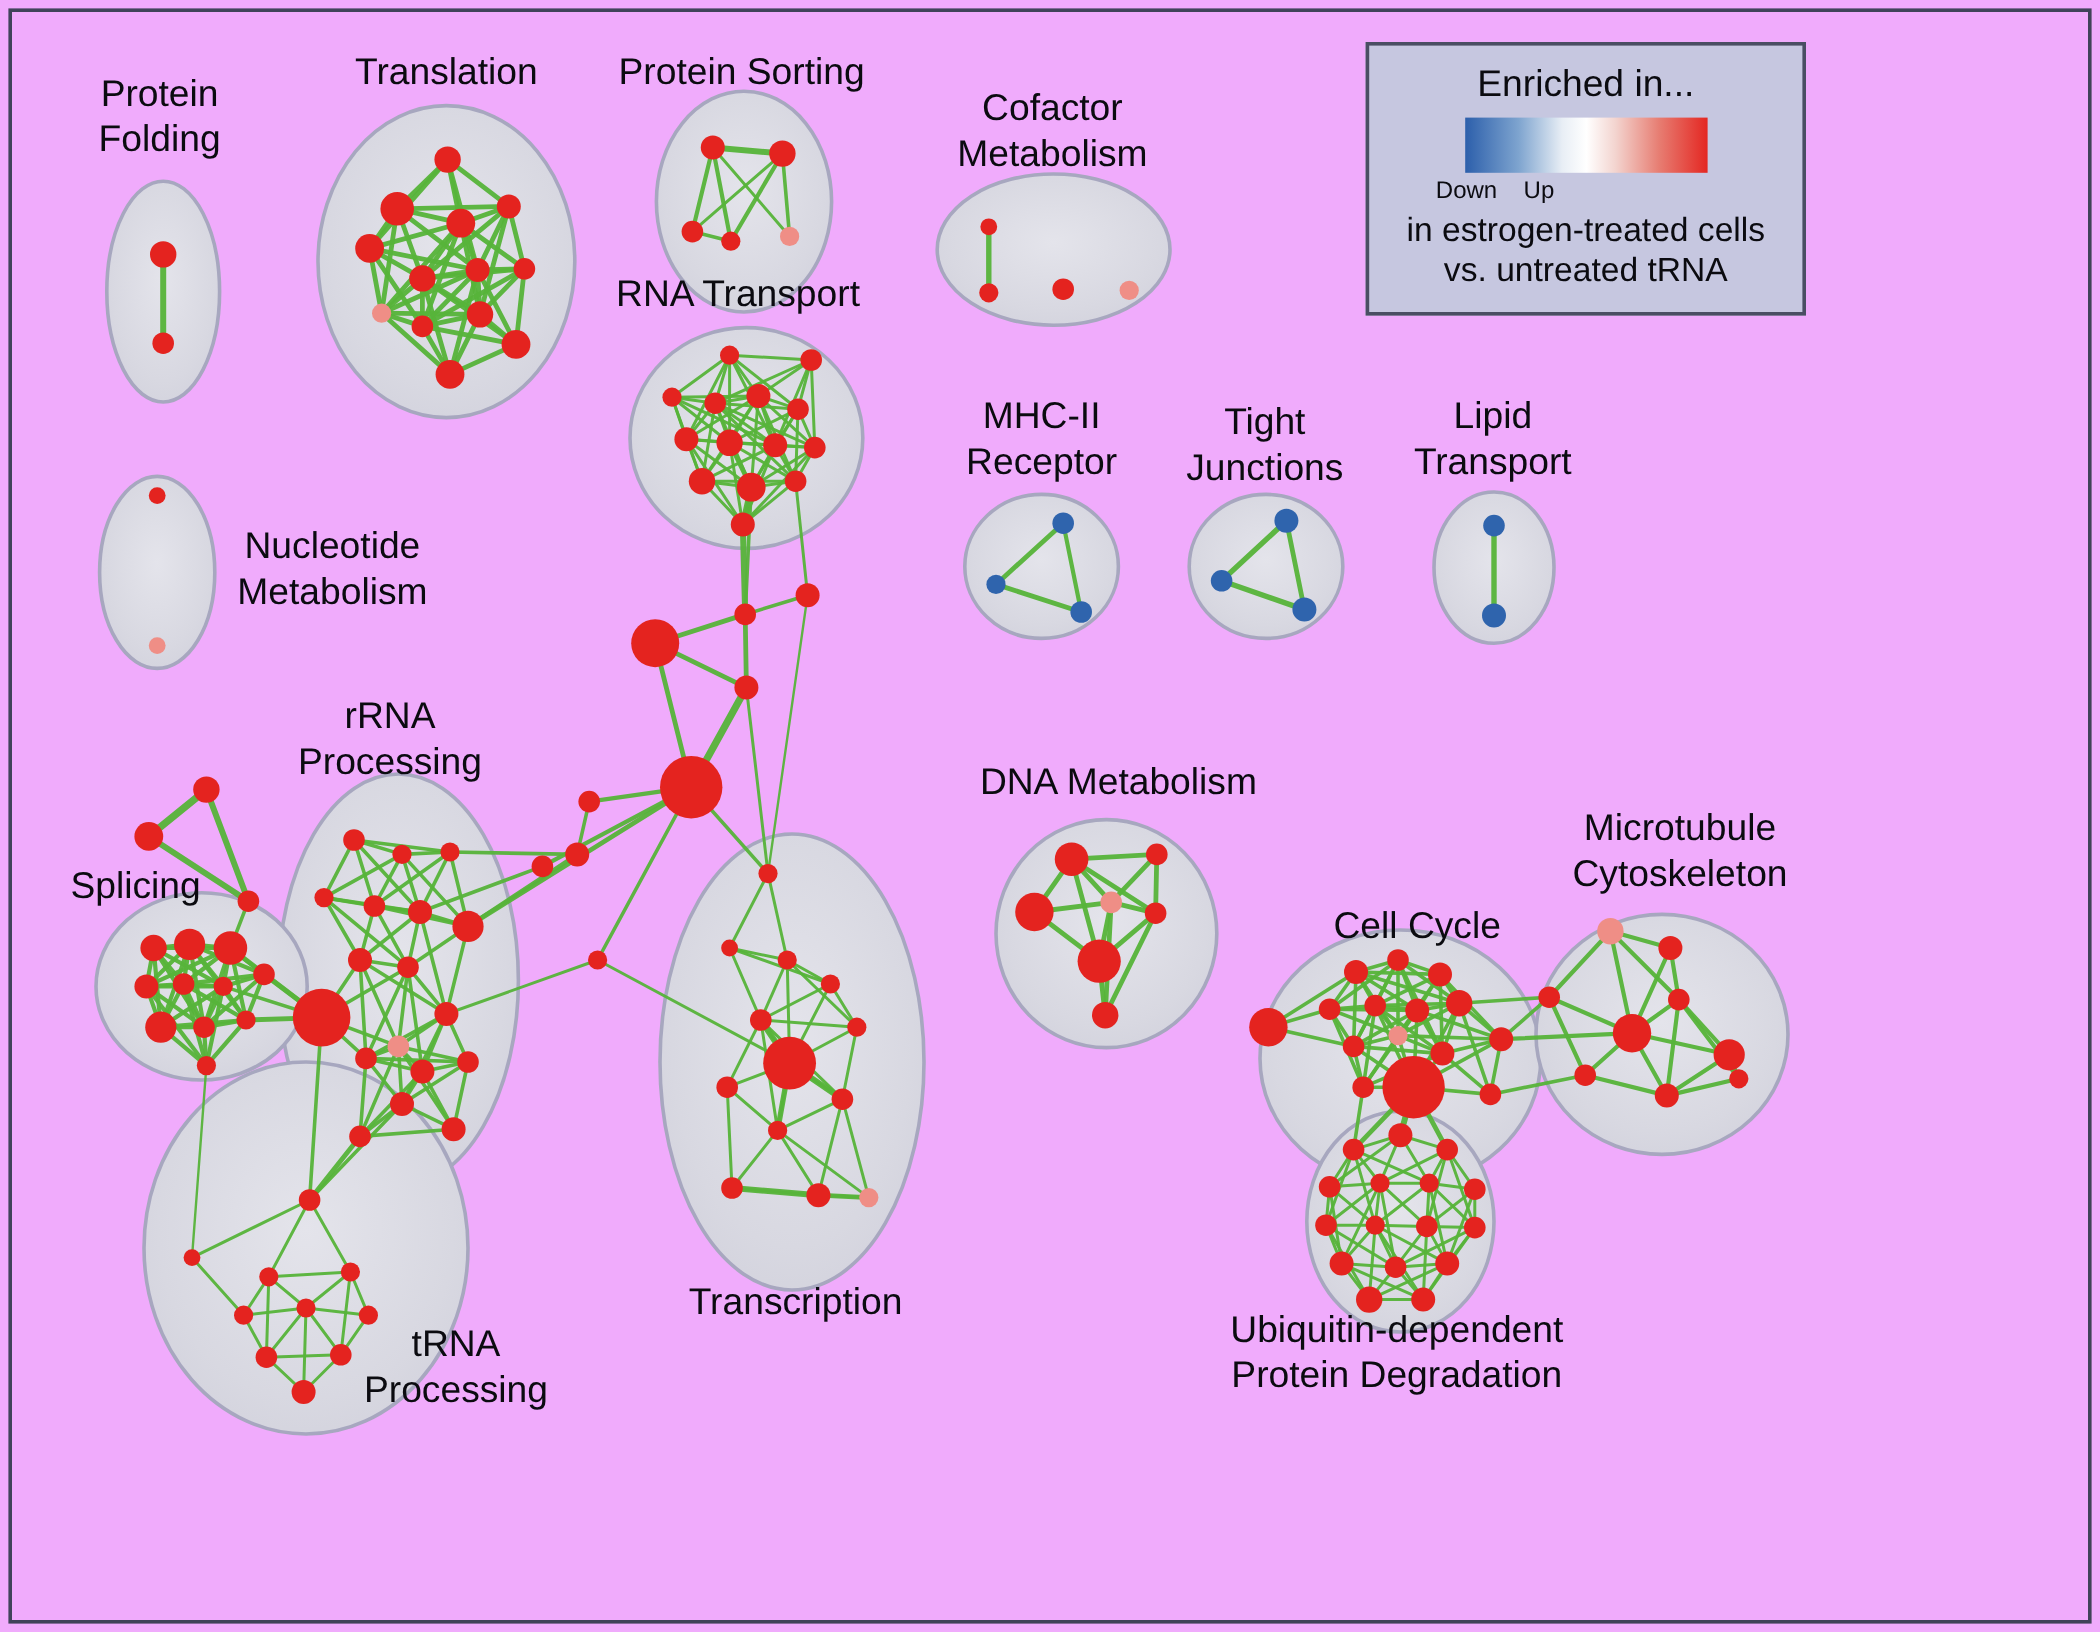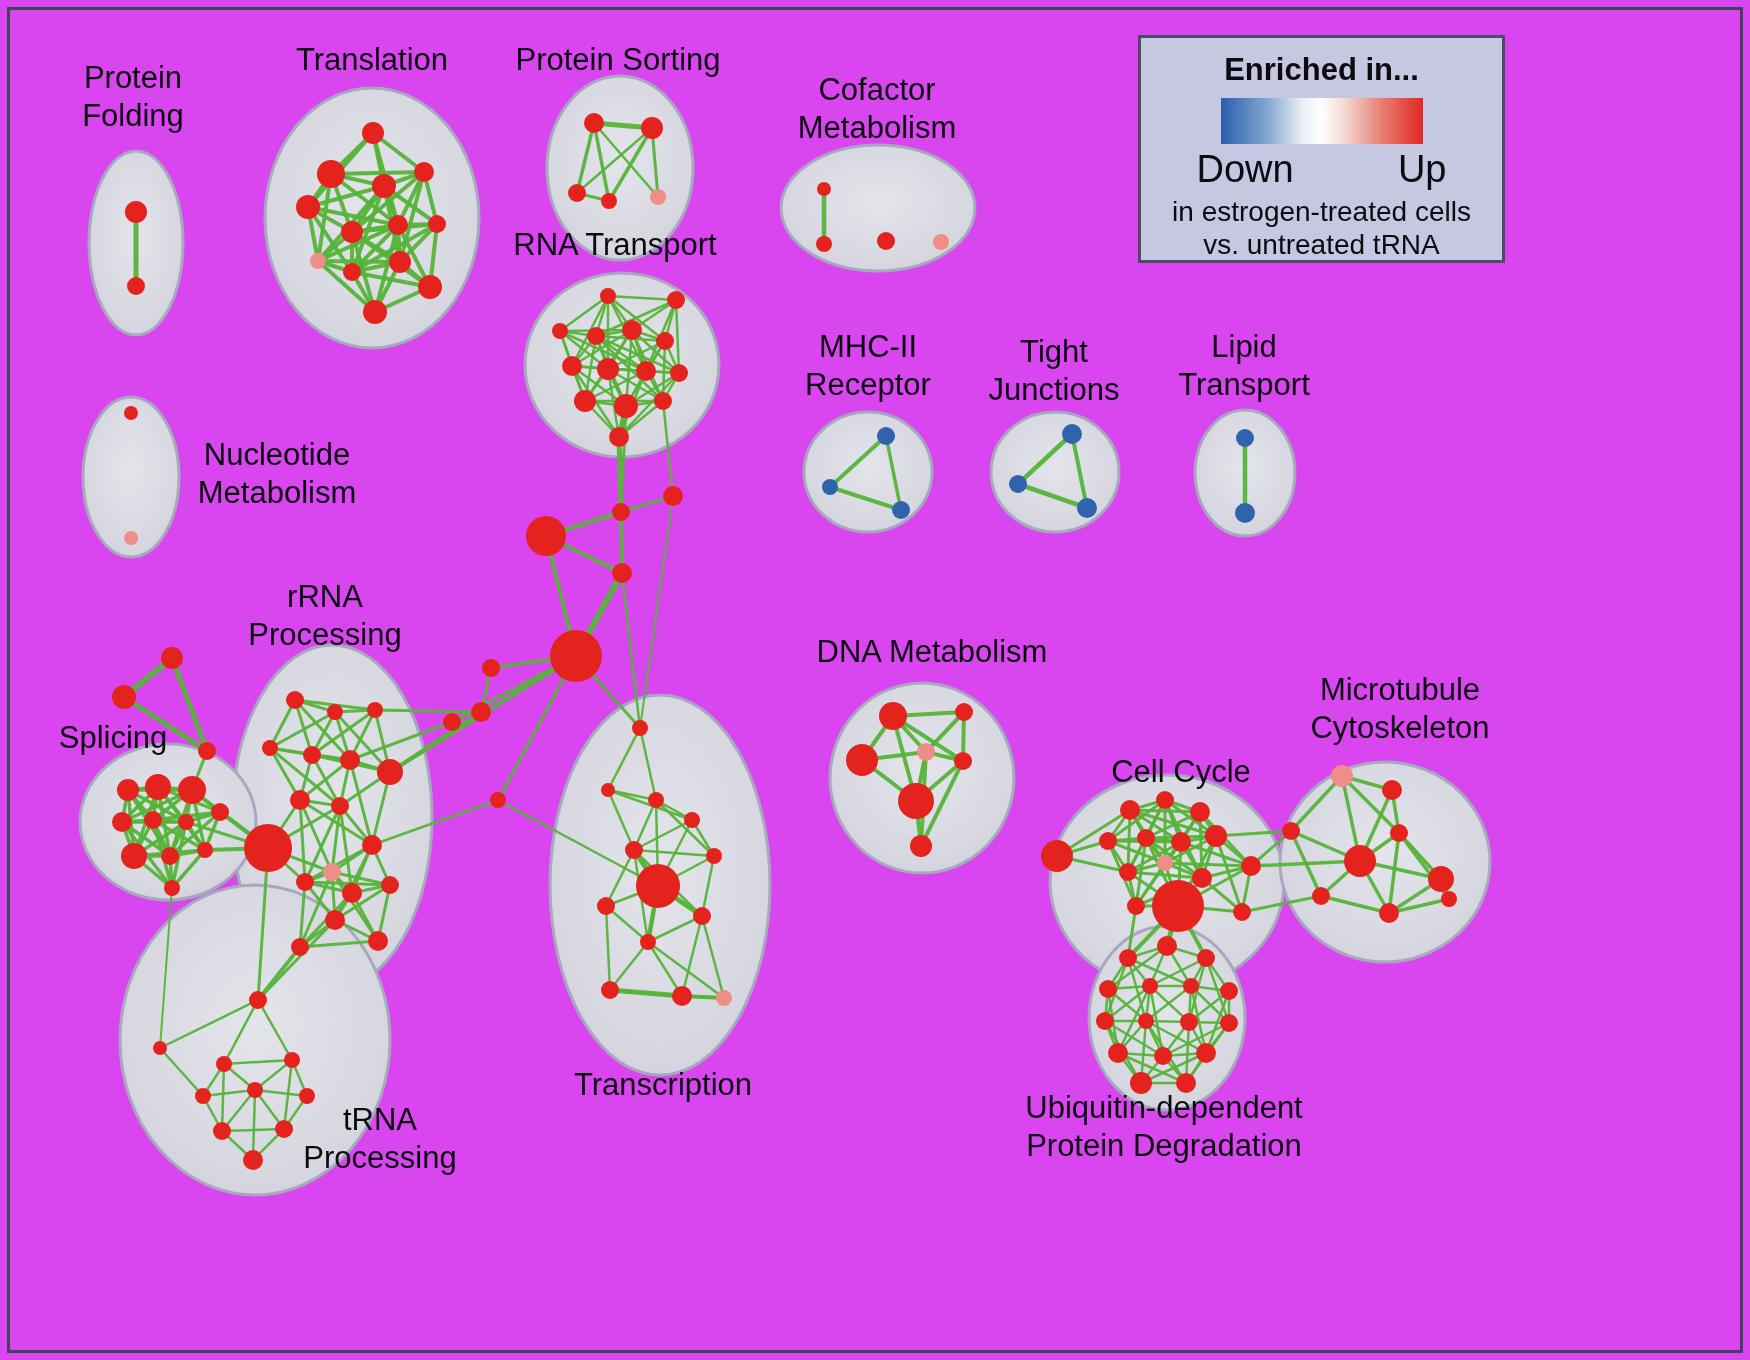--- a/index.html
+++ b/index.html
@@ -1,35 +1,35 @@
 <!DOCTYPE html>
 <html><head>
 <meta charset="utf-8">
 <style>
   html,body { margin:0; padding:0; background:#ffffff; font-family:"Liberation Sans", sans-serif; }
   .stage {
     position:relative; width:1750px; height:1360px;
-    background:#d946ef; overflow:hidden;
+    background:#f0abfc; overflow:hidden;
   }
   .frame {
     position:absolute; inset:7px; border:3px solid #40435a; pointer-events:none; z-index:5;
   }
   svg.network { position:absolute; inset:0; width:1750px; height:1360px; z-index:1; }
   .cluster-label { font-family:"Liberation Sans", sans-serif; font-size:31px; fill:#0b0b10; }
   .legend {
     position:absolute; left:1138px; top:35px; width:367px; height:228px;
     border:3px solid #4a4e63; background:#c6c7e0; box-sizing:border-box; z-index:4;
     color:#0b0b10; text-align:center;
   }
-  .legend-title { font-size:31px; margin-top:14px;font-weight:bold; }
+  .legend-title { font-size:31px; margin-top:14px; }
   .legend-bar {
     width:202px; height:46px; margin:10px auto 4px auto;
     background:linear-gradient(90deg,#2c5fab 0%,#7ea4cf 22%,#e8eef5 40%,#ffffff 50%,#f3d4cf 62%,#e77d72 80%,#e42722 100%);
   }
-  .legend-ends { display:flex; justify-content:space-between; width:250px; margin:0 auto; font-size:38px; }
+  .legend-ends { display:flex; width:250px; margin:0 auto; font-size:20px;gap:22px; }
   .legend-sub { font-size:28px; line-height:33px; }
   .legend-sub.first { margin-top:4px; }
 </style>
 </head>
 <body>
 
 <div class="stage">
   <svg class="network" id="network-svg" viewBox="0 0 1750 1360">
     <defs>
       <radialGradient id="ellGrad" cx="50%" cy="45%" r="65%">

